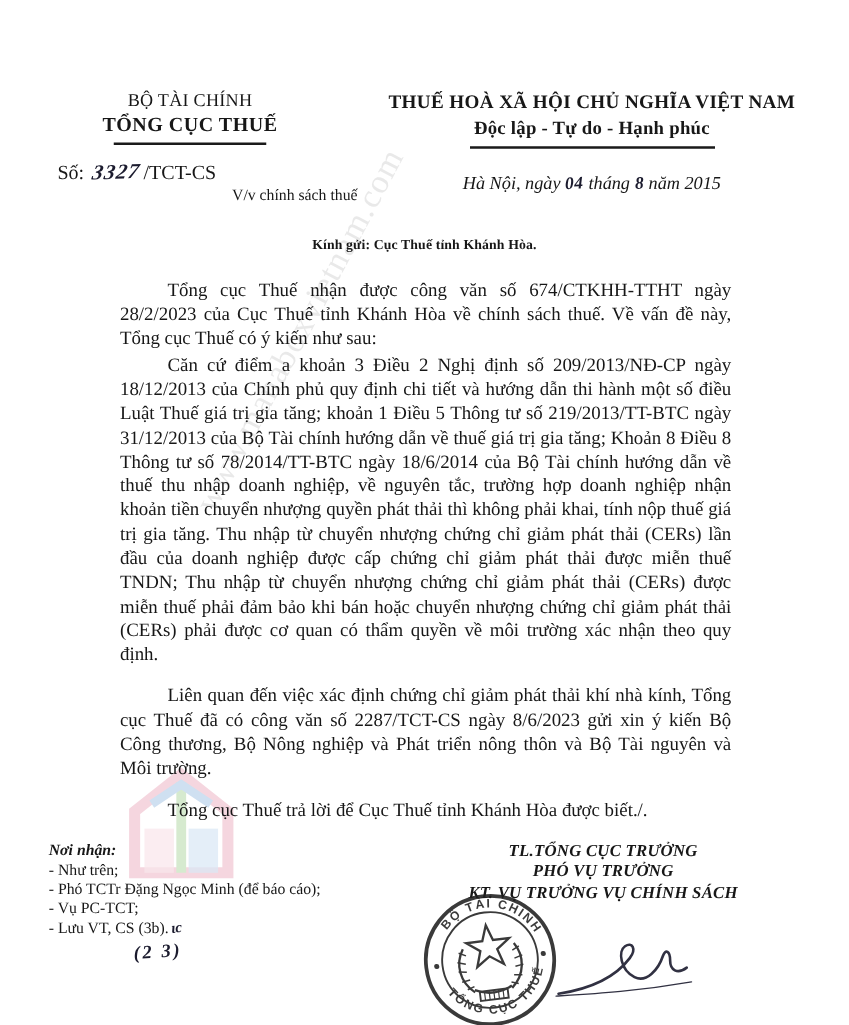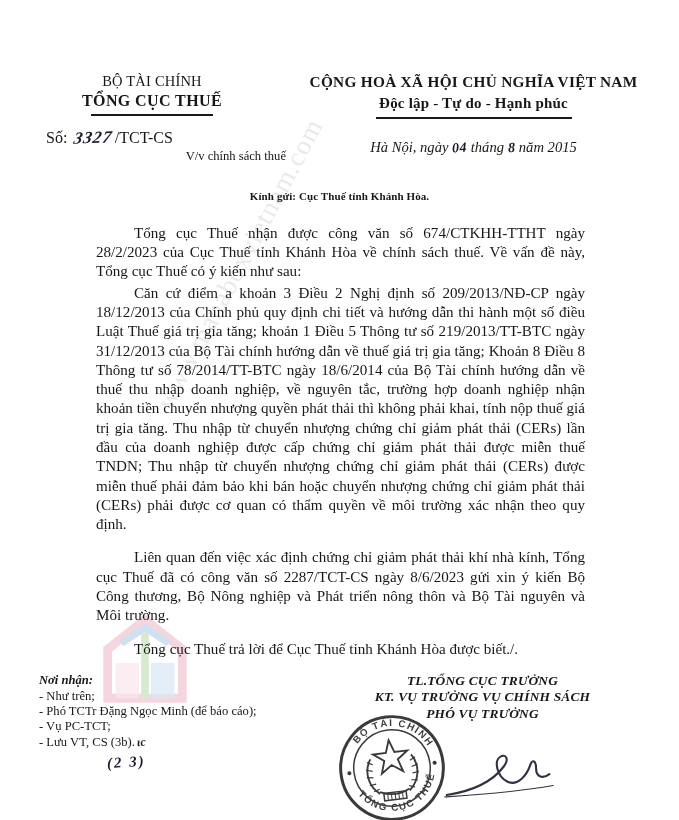--- a/index.html
+++ b/index.html
@@ -282,21 +282,21 @@
       <div class="rule-short"></div>
 
       <div class="so-line">
         <span class="so-label">Số:</span>
         <span class="so-number">3327</span><span class="so-label">/TCT-CS</span>
       </div>
       <div class="vv-line">V/v chính sách thuế</div>
     </div>
 
     <div class="header-right">
-      <div class="nation">CỘNG HOÀ XÃ HỘI CHỦ NGHĨA VIỆT NAM</div>
+      <div class="nation">THUẾ HOÀ XÃ HỘI CHỦ NGHĨA VIỆT NAM</div>
       <div class="motto">Độc lập - Tự do - Hạnh phúc</div>
       <div class="rule-long"></div>
 
       <div class="date-line">
         <span>Hà Nội, ngày</span>
         <span class="hand">04</span>
         <span>tháng</span>
         <span class="hand">8</span>
         <span>năm 2015</span>
       </div>
@@ -322,22 +322,22 @@
       <div class="noinhan-item">- Phó TCTr Đặng Ngọc Minh (để báo cáo);</div>
       <div class="noinhan-item">- Vụ PC-TCT;</div>
       <div class="noinhan-item">
         <span>- Lưu VT, CS (3b).</span><span class="hand-mark">ιc</span>
       </div>
       <div class="hand-note">(2 3)</div>
     </div>
 
     <div class="footer-right">
       <div class="sign-title">TL.TỔNG CỤC TRƯỞNG</div>
+      <div class="sign-title">PHÓ VỤ TRƯỞNG</div>
       <div class="sign-title">KT. VỤ TRƯỞNG VỤ CHÍNH SÁCH</div>
-      <div class="sign-title">PHÓ VỤ TRƯỞNG</div>
 
       <div class="sign-area">
 
         <svg class="seal" viewBox="0 0 120 120">
           <g transform="rotate(-7 60 60)" fill="none" stroke="#1f1f1f">
             <circle cx="60" cy="60" r="55" stroke-width="3.2"></circle>
             <circle cx="60" cy="60" r="41" stroke-width="1.6"></circle>
             <path id="sealTop" d="M60,60 m-45,0 a45,45 0 0,1 90,0" fill="none" stroke="none"></path>
             <path id="sealBot" d="M60,60 m-46,0 a46,46 0 0,0 92,0" fill="none" stroke="none"></path>
 

